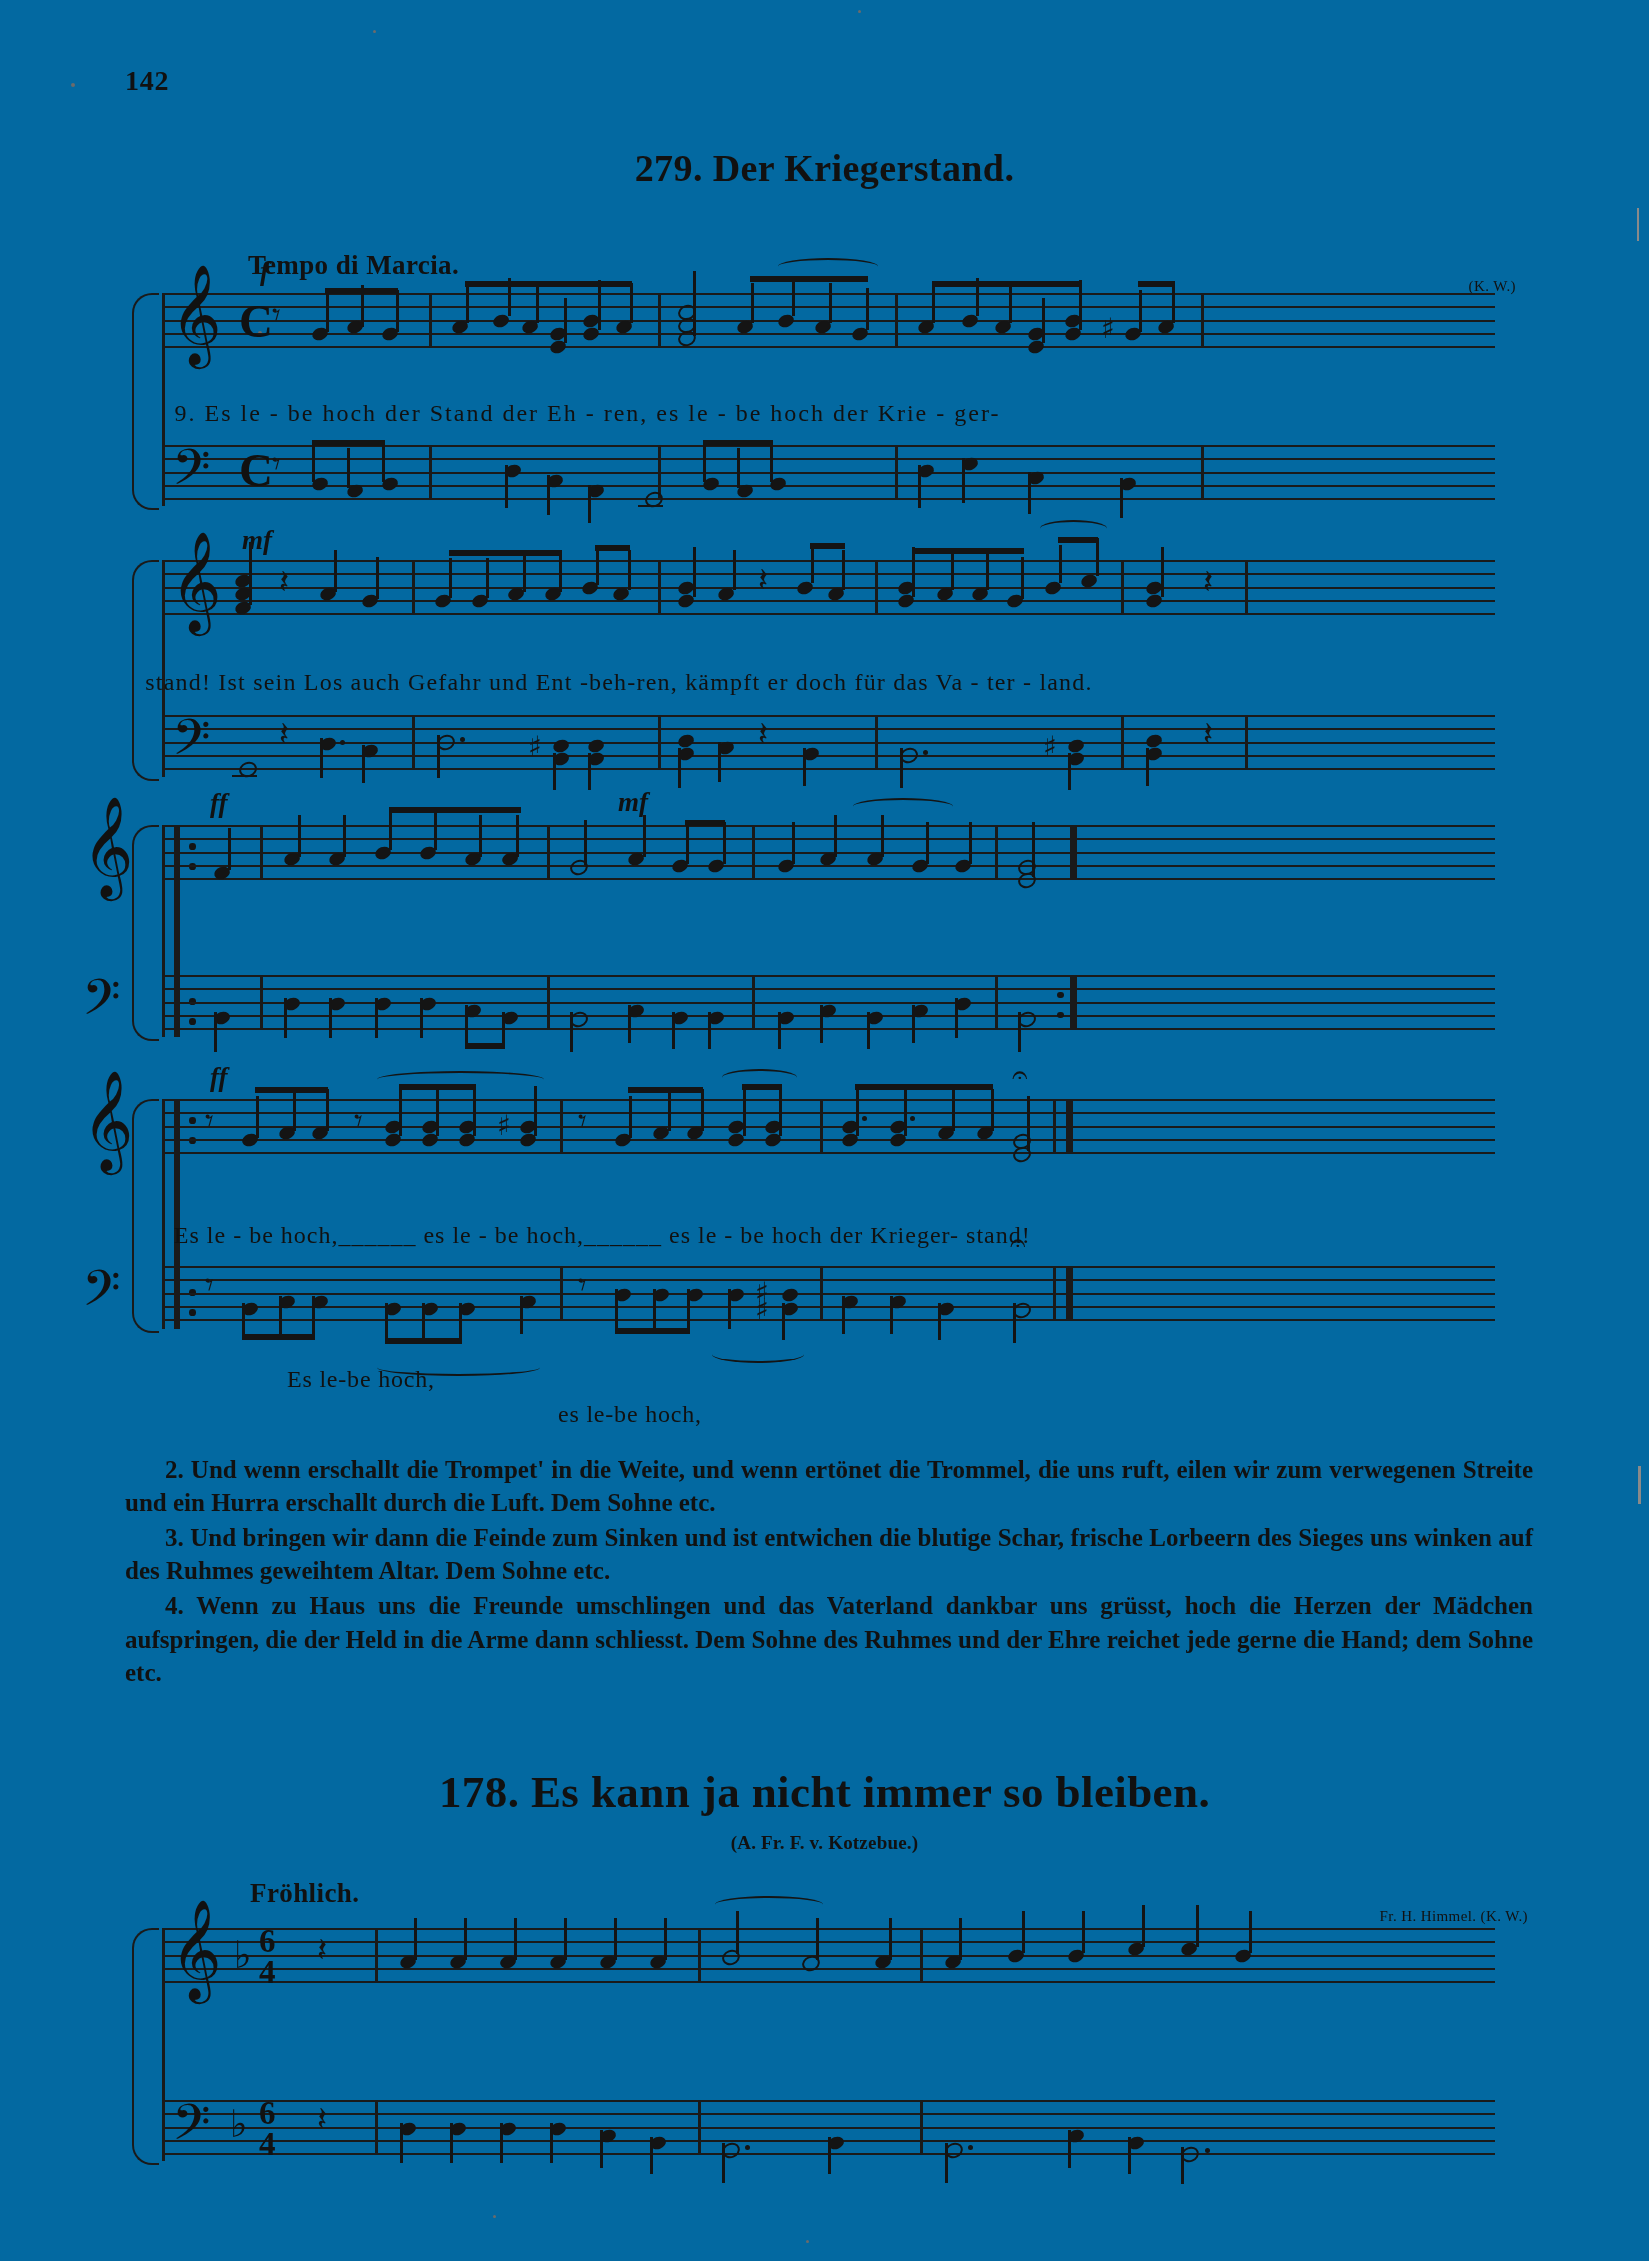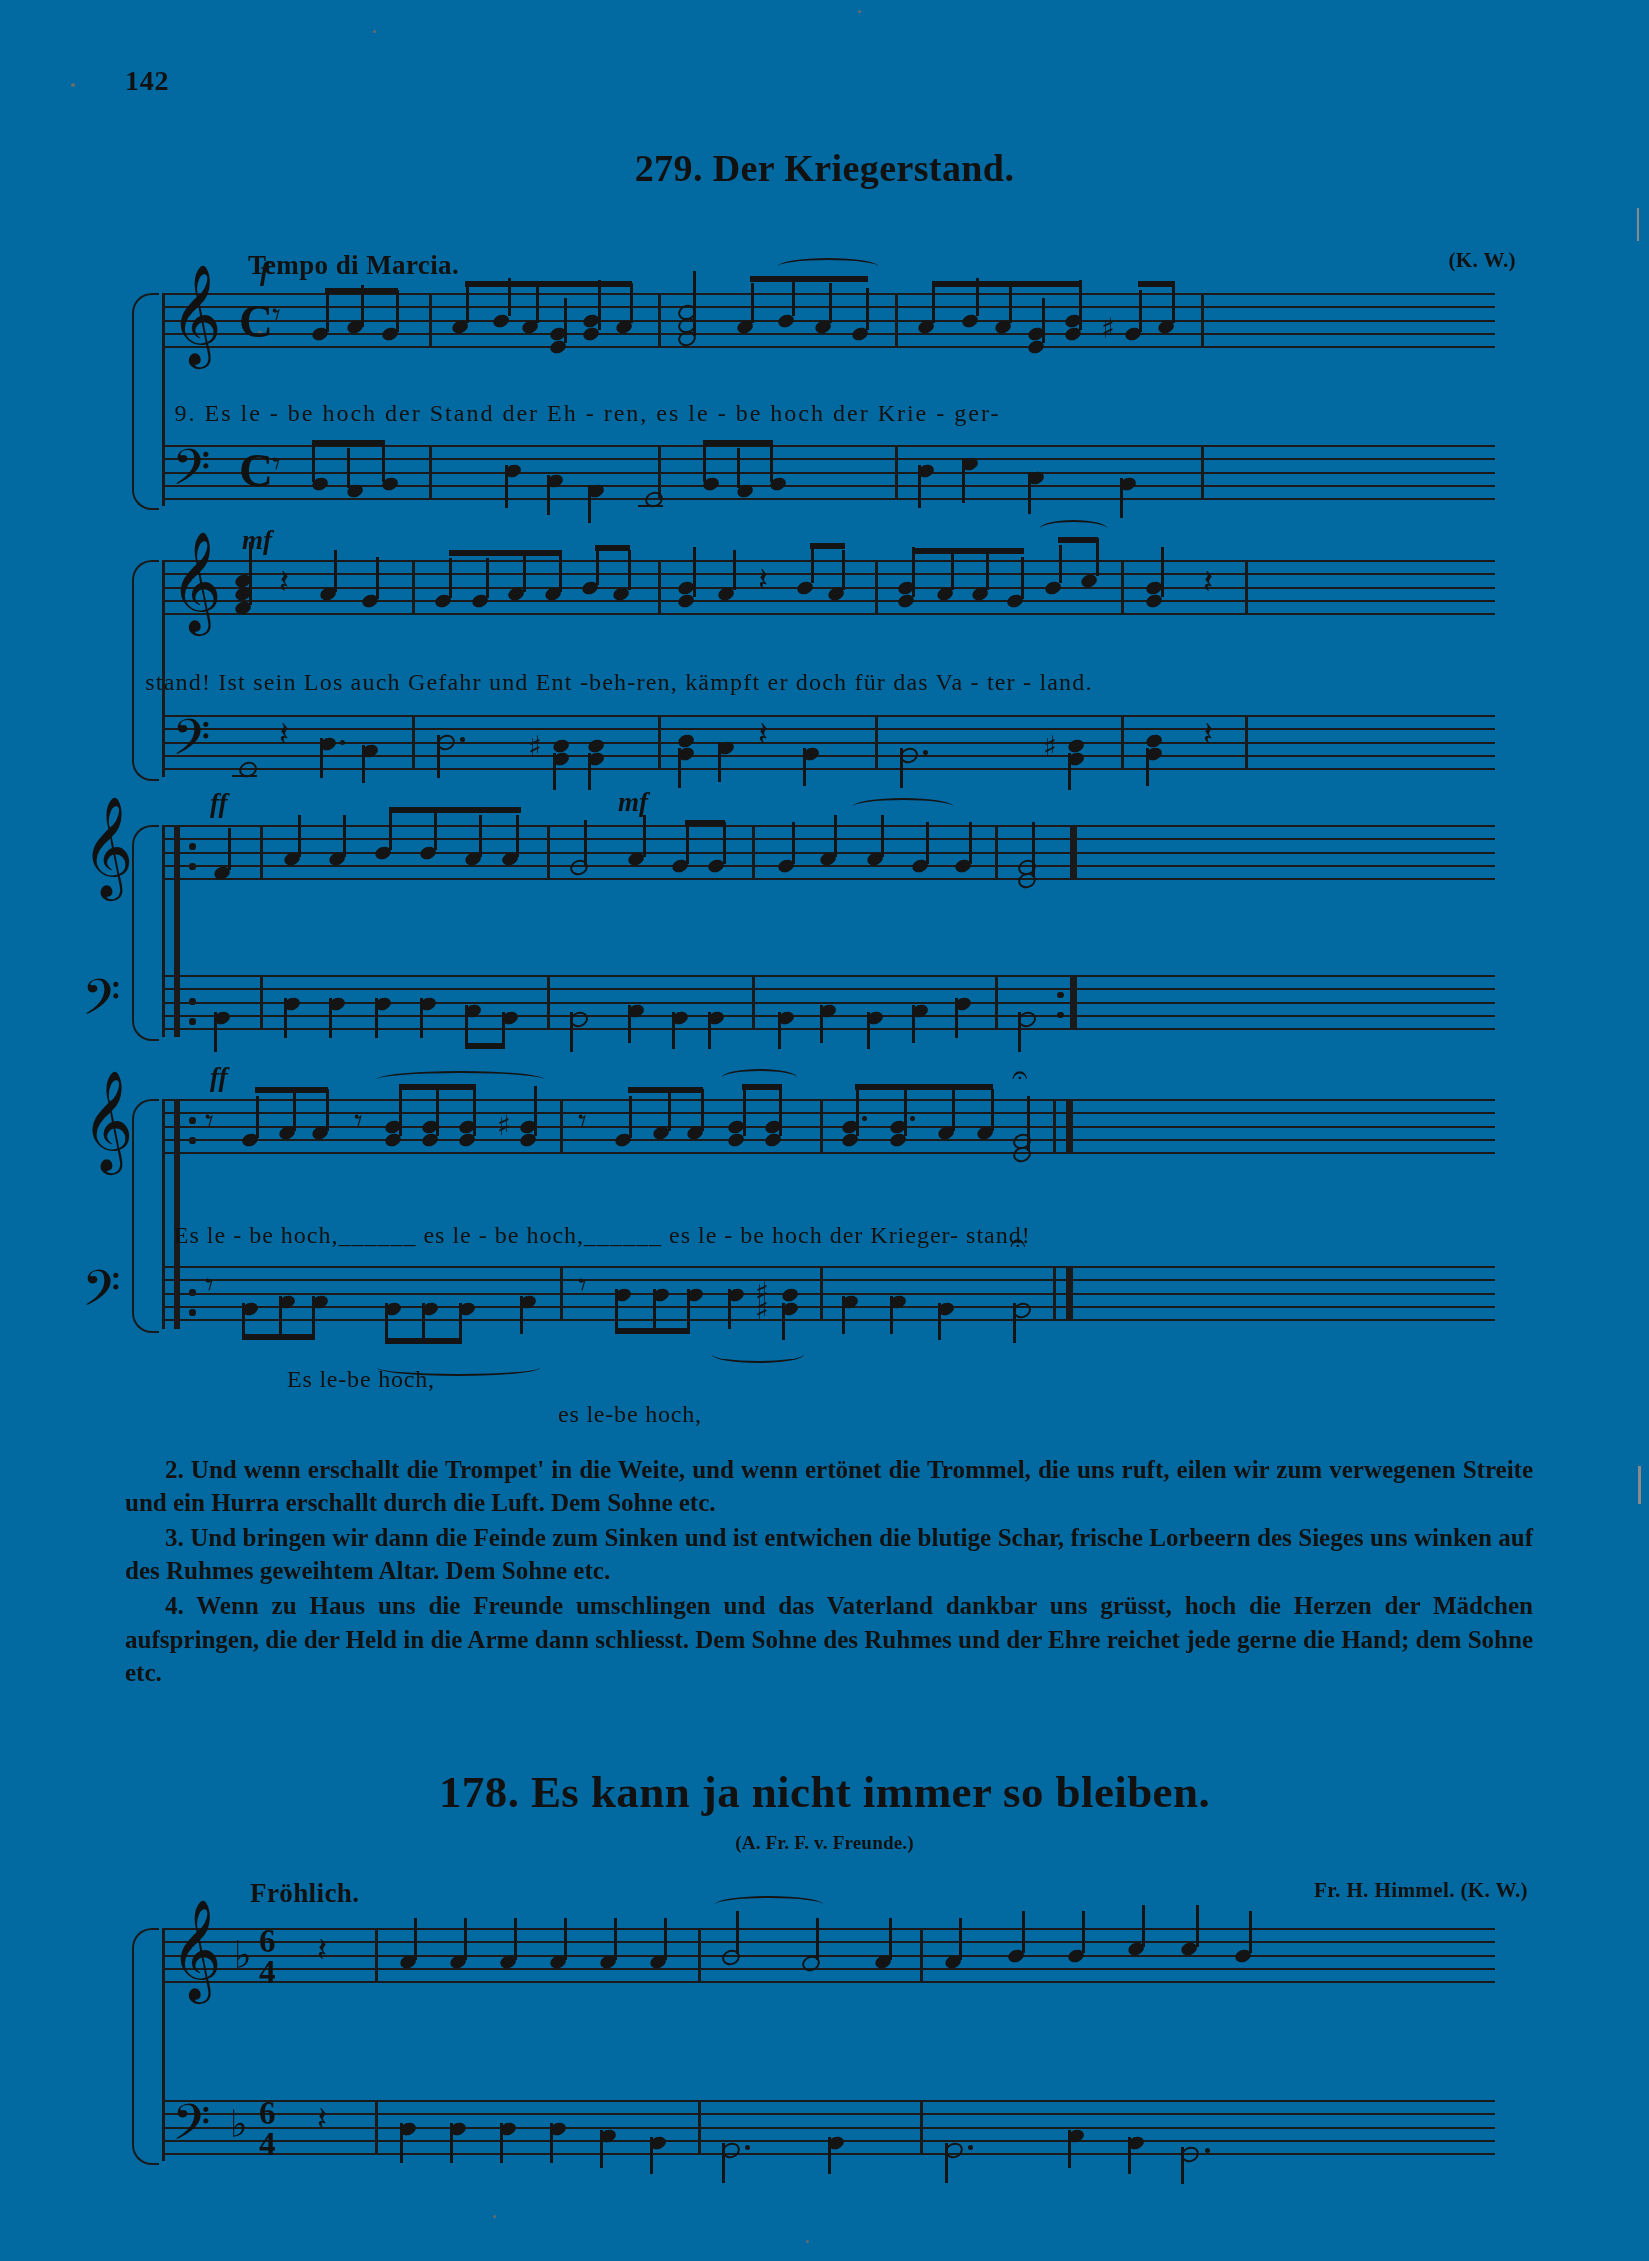--- a/index.html
+++ b/index.html
@@ -73,23 +73,24 @@
     position: absolute;
     font-size: 27px;
     font-weight: bold;
     letter-spacing: 0.4px;
   }
   #tempo-177 { left: 248px; top: 250px; }
   #tempo-178 { left: 250px; top: 1878px; }
 
   .composer-mark {
     position: absolute;
-    font-size: 21px;
-    font-weight: bold;
+    font-size: 15px;
+    font-weight: normal;
     letter-spacing: 0.4px;
+    margin-top: 30px;
   }
   #composer-177 { right: 133px; top: 248px; }
   #composer-178 { right: 121px; top: 1878px; }
 
   
   .system {
     position: absolute;
     left: 162px;
     width: 1333px;
   }
@@ -850,21 +851,21 @@
     <span style="left:396px; letter-spacing:0.8px;">es le-be hoch,</span>
   </div>
 
   <div class="verses">
     <p>2. Und wenn erschallt die Trompet' in die Weite, und wenn ertönet die Trommel, die uns ruft, eilen wir zum verwegenen Streite und ein Hurra erschallt durch die Luft. Dem Sohne etc.</p>
     <p>3. Und bringen wir dann die Feinde zum Sinken und ist entwichen die blutige Schar, frische Lorbeern des Sieges uns winken auf des Ruhmes geweihtem Altar. Dem Sohne etc.</p>
     <p>4. Wenn zu Haus uns die Freunde umschlingen und das Vaterland dankbar uns grüsst, hoch die Herzen der Mädchen aufspringen, die der Held in die Arme dann schliesst. Dem Sohne des Ruhmes und der Ehre reichet jede gerne die Hand; dem Sohne etc.</p>
   </div>
 
   <div class="song-title" id="title-178">178. Es kann ja nicht immer so bleiben.</div>
-  <div class="subcredit" id="sub-178">(A. Fr. F. v. Freunde.)</div>
+  <div class="subcredit" id="sub-178">(A. Fr. F. v. Kotzebue.)</div>
   <div class="tempo-mark" id="tempo-178">Fröhlich.</div>
   <div class="composer-mark" id="composer-178">Fr. H. Himmel. (K. W.)</div>
 
   <div class="system" style="top:1928px;">
     <div class="brace" style="top:0px; height:233px;"></div>
     <div class="sysline" style="left:0px; top:0px; height:233px;"></div>
 
     <div class="staff" style="position:absolute; left:0; right:0; top:0;">
       <div class="line"></div>
         <div class="line"></div>

